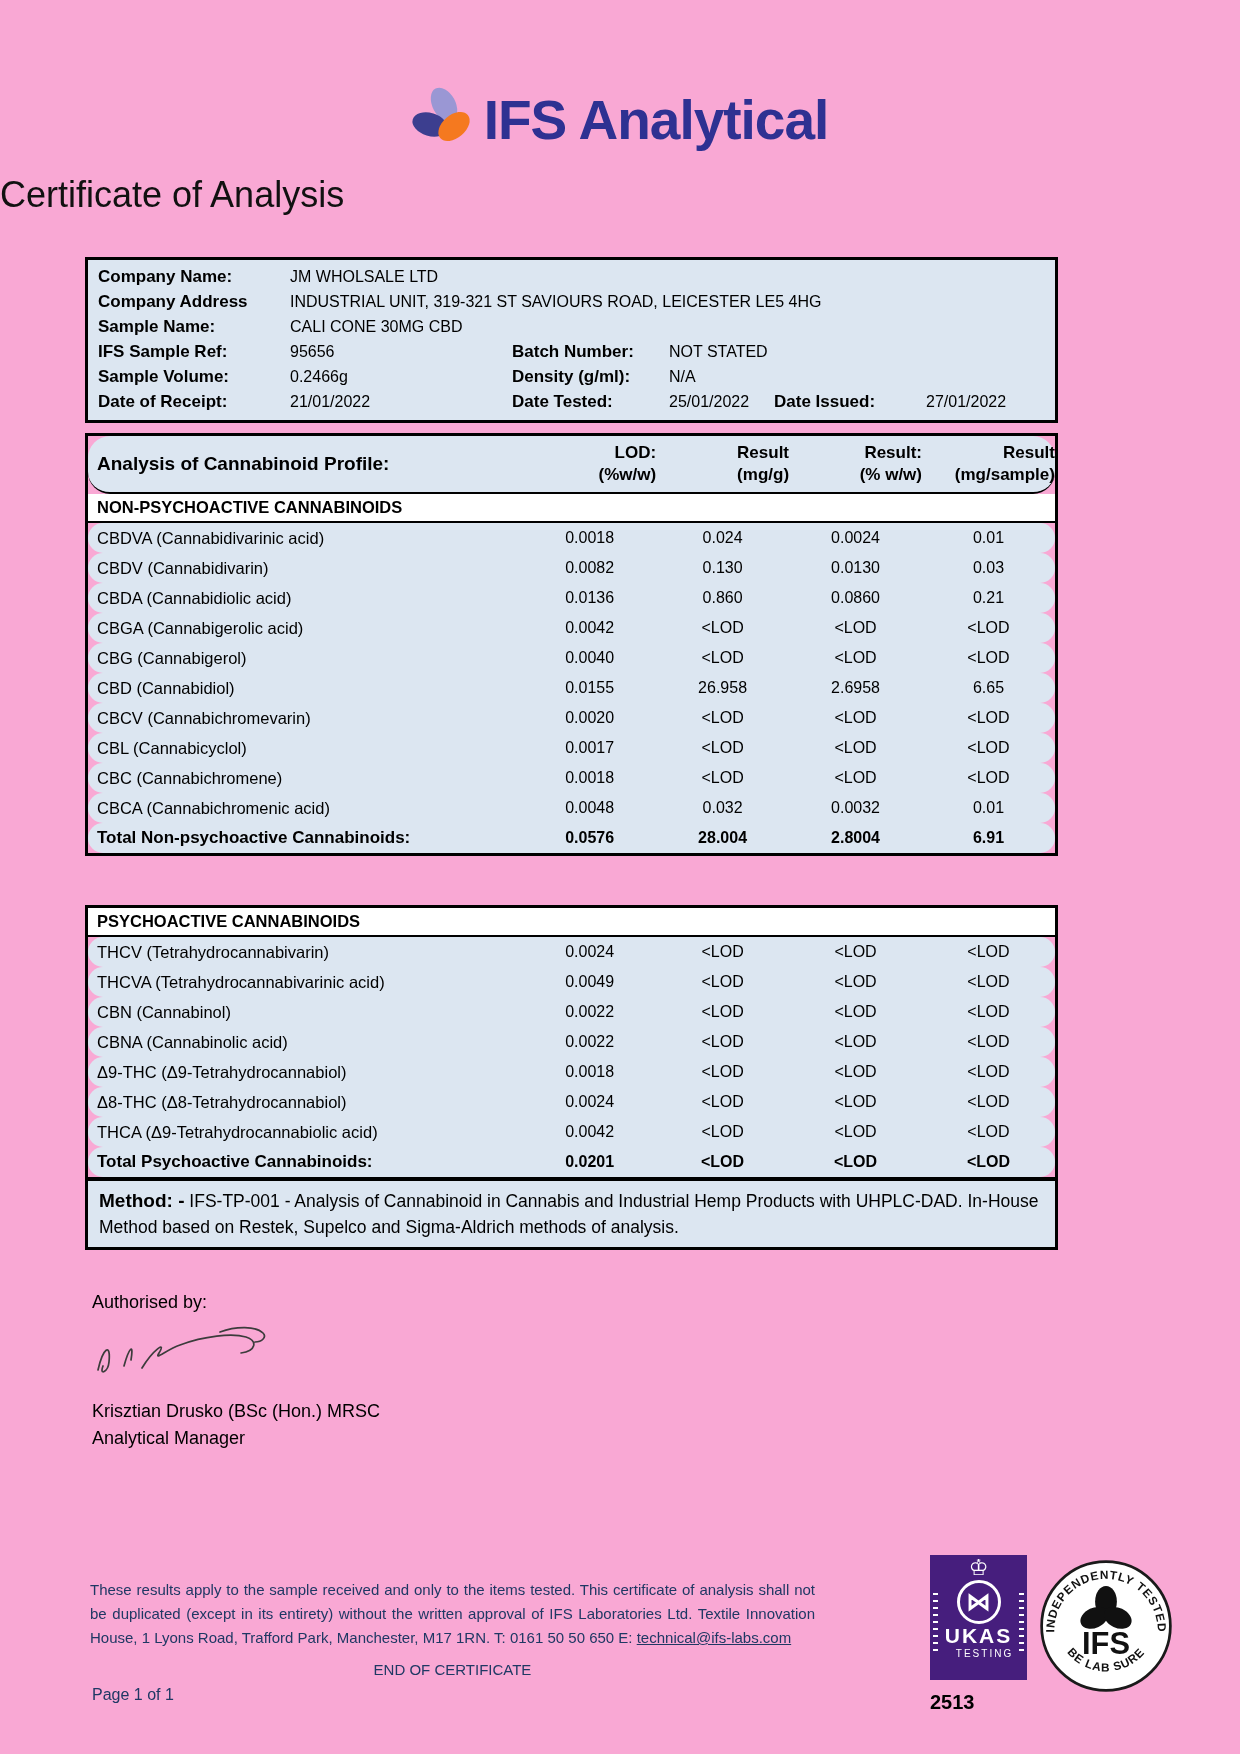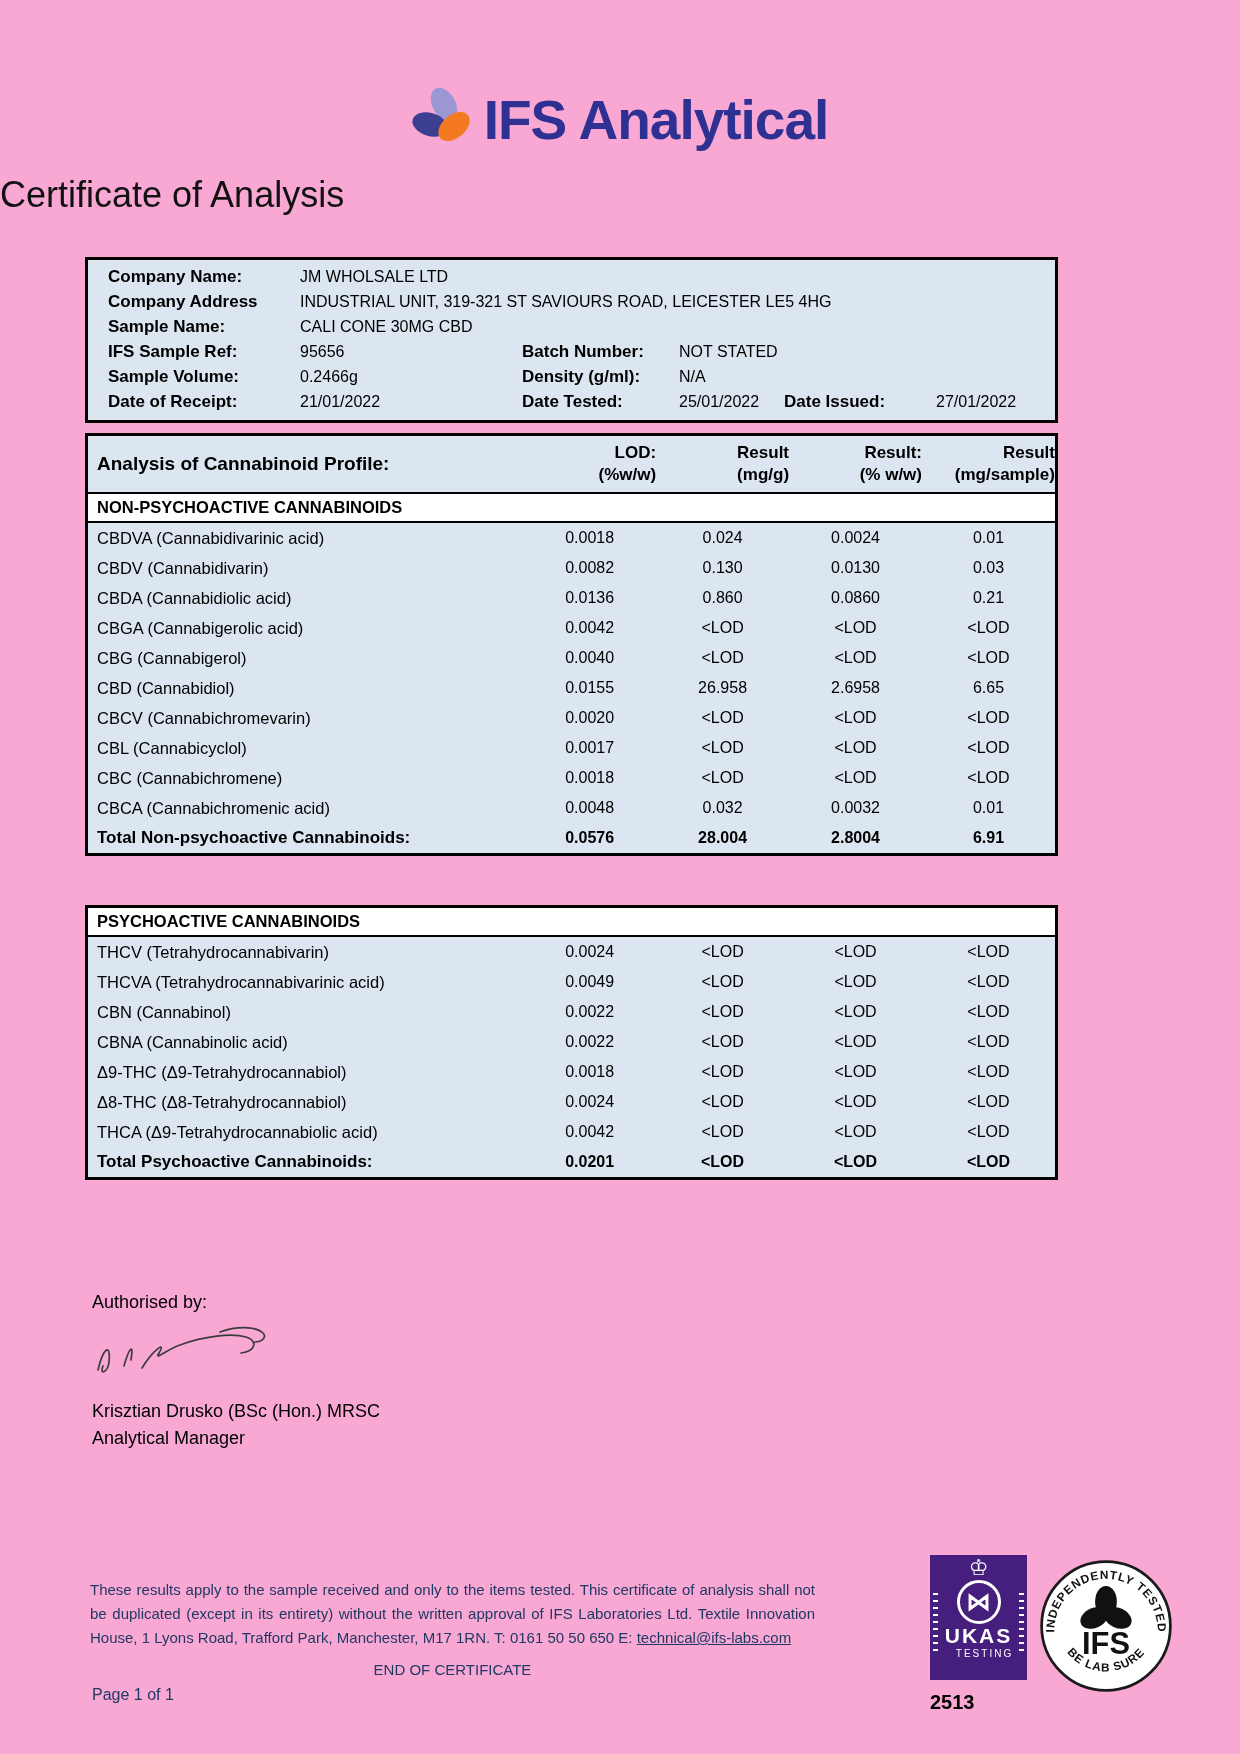--- a/index.html
+++ b/index.html
@@ -16,34 +16,34 @@
   .petal.p2 { background:#3c3e8f; left:0px;  top:22px; transform:rotate(17deg); }
   .petal.p3 { background:#f5791f; left:24px; top:24px; transform:rotate(-40deg); }
   .brand-name { font-size:55px; font-weight:bold; color:#2e3192; letter-spacing:-1px; }
   .doc-title { font-size:36px; color:#111; margin-top:22px; }
 
   
   .info-table {
     position:absolute; left:85px; width:973px; top:257px;
     background:#dce6f1; border:3px solid #000; padding:4px 0 6px 0;
   }
-  .info-row { display:flex; line-height:25px; padding:0 20px; }
+  .info-row { display:flex; line-height:25px; padding:0 10px; }
   .ilabel { font-weight:bold; font-size:17px; }
   .ival  { font-size:16px; }
   .w-l1 { width:192px; flex:0 0 auto; }
   .w-v1 { width:222px; flex:0 0 auto; }
   .w-l2 { width:157px; flex:0 0 auto; }
   .w-v2 { width:105px; flex:0 0 auto; }
   .w-l3 { width:152px; flex:0 0 auto; }
 
   
   .atable { position:absolute; left:85px; width:973px; border:3px solid #000; }
   .t1 { top:433px; }
   .t2 { top:905px; }
-  .grid-row { display:grid; grid-template-columns:45% 13.75% 13.75% 13.75% 13.75%; align-items:center; }
+  .grid-row { display:grid; grid-template-columns:45% 13.75% 13.75% 13.75% 13.75%; align-items:center;border-radius:22px; }
   .blue { background:#dce6f1; }
   .head-row { border-bottom:2px solid #000; padding:6px 0; }
   .head-title { font-weight:bold; font-size:19px; padding-left:9px; }
   .head-col { text-align:right; font-weight:bold; font-size:17px; line-height:22px; }
   .section-row { background:#ffffff; font-weight:bold; font-size:16.5px; line-height:27px; padding-left:9px; border-bottom:2px solid #000; }
   .data-row  { line-height:30px; }
   .data-row .aname { font-size:16.5px; padding-left:9px; }
   .data-row .num { font-size:16px; text-align:center; }
   .total-row { font-weight:bold; }
   .total-row .aname { font-size:17px; }
@@ -290,20 +290,21 @@
     </div>
     <div class="grid-row blue data-row total-row">
       <div class="aname">Total Psychoactive Cannabinoids:</div>
       <div class="num">0.0201</div>
       <div class="num">&lt;LOD</div>
       <div class="num">&lt;LOD</div>
       <div class="num">&lt;LOD</div>
     </div>
   </div>
 
+  <div class="method-box"><span class="method-label">Method: -</span><span> IFS-TP-001 - Analysis of Cannabinoid in Cannabis and Industrial Hemp Products with UHPLC-DAD. In-House Method based on Restek, Supelco and Sigma-Aldrich methods of analysis.</span></div>
 
   <div class="auth-label">Authorised by:</div>
   <div class="signature">
     <svg width="200" height="66" viewBox="0 0 200 66">
       <path d="M8 50 C 13 28, 21 22, 19 42 C 18 52, 9 56, 13 46 M34 46 C 39 28, 44 22, 41 40 M52 48 C 63 30, 77 20, 69 33 C 64 41, 76 30, 90 25 C 114 16, 142 13, 156 17 C 168 21, 166 31, 151 33 M130 12 C 146 6, 166 6, 173 13 C 177 17, 172 22, 165 22" stroke="#3c3c3c" stroke-width="1.7" fill="none" stroke-linecap="round"></path>
     </svg>
   </div>
   <div class="auth-name">
     <div>Krisztian Drusko (BSc (Hon.) MRSC</div>
     <div>Analytical Manager</div>

